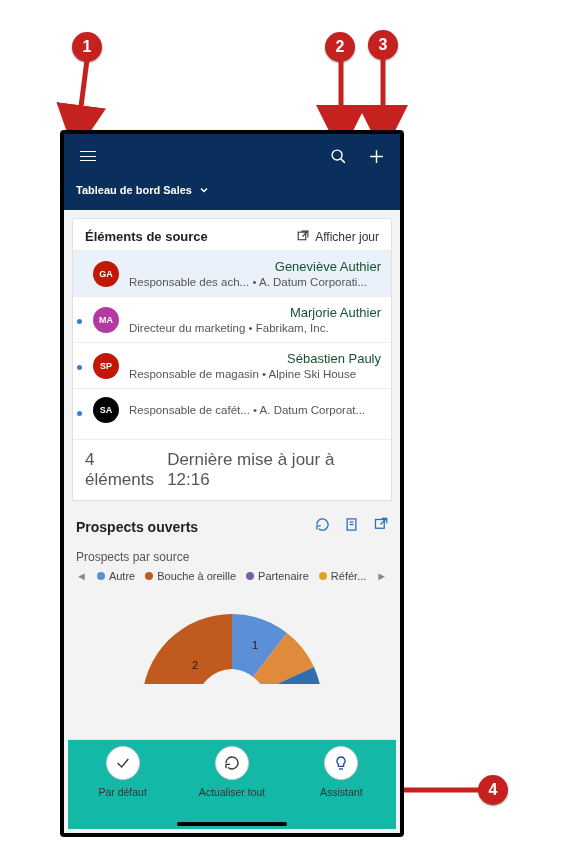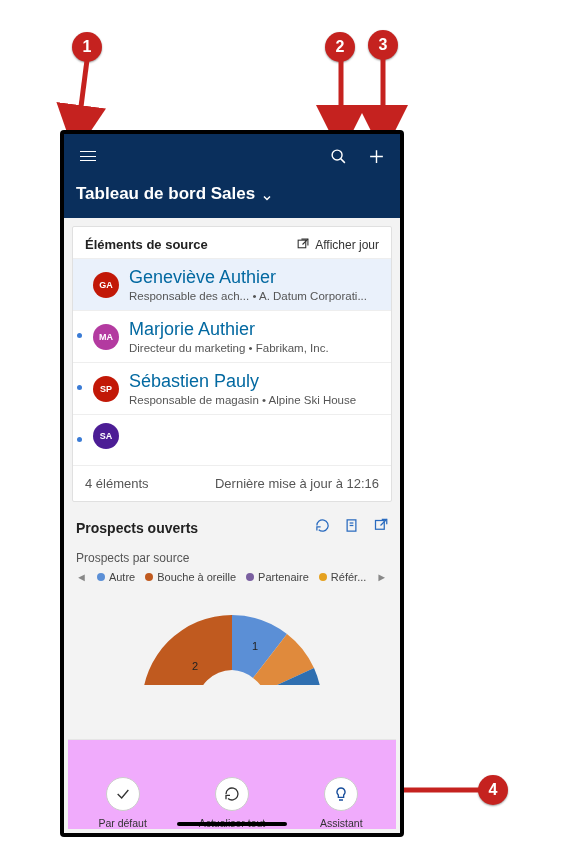--- a/index.html
+++ b/index.html
@@ -50,21 +50,21 @@
     border-bottom: 1.5px solid #fff;
     position: relative;
   }
   .hamburger-lines::after {
     content:""; position:absolute; left:0; right:0; top:3.5px;
     border-top:1.5px solid #fff;
   }
   .header-actions { display:flex; gap:14px; }
   .page-title {
     margin-top: 16px;
-    font-size: 17px;
+    font-size: 11px;
     font-weight: 600;
     display: flex;
     align-items: flex-end;
     gap: 6px;
   }
   .card {
     background: #fff;
     margin: 8px 8px 0 8px;
     border: 1px solid #e0e0e0;
     border-radius: 2px;
@@ -89,26 +89,26 @@
     position:absolute; left:4px; top:22px;
   }
   .avatar {
     width:26px; height:26px; border-radius:50%;
     display:flex; align-items:center; justify-content:center;
     font-size:9px; font-weight:600; color:#fff;
     flex-shrink:0;
     margin-left:10px;
   }
   .row-text { flex:1; min-width:0; }
-  .row-name { font-size:18px; color:#0369a1; margin-bottom:2px; }
+  .row-name { font-size:13px; color:#14532d; margin-bottom:2px;text-align:right; }
   .row-sub { font-size:11.5px; color:#555; white-space:nowrap; overflow:hidden; text-overflow:ellipsis; }
   .card-footer {
     display:flex; justify-content:space-between;
     padding: 10px 12px;
-    font-size:13px; color:#555;
+    font-size:17px; color:#555;
     border-top:1px solid #eee;
     margin-top:8px;
   }
   .section2 { padding: 10px 12px 0 12px; }
   .sec2-head {
     display:flex; justify-content:space-between; align-items:center;
     margin-top:6px;
   }
   .sec2-title { font-size:14px; font-weight:600; color:#222; }
   .sec2-icons { display:flex; gap:14px; color:#2a6bbf; }
@@ -126,25 +126,25 @@
     position:relative;
     height:90px;
     margin-top:12px;
     overflow:hidden;
   }
   .chart-svg { display:block; margin:0 auto; }
   .bottom-bar {
     position:absolute;
     left:4px; right:4px; bottom:4px;
     height:90px;
-    background:#f0abfc;
+    background:#14b8a6;
     border-top:1px solid #e5e5e5;
     display:flex;
     justify-content:space-around;
-    align-items:flex-end;
+    align-items:flex-start;
     padding-top:6px;
   }
   .bb-item {
     display:flex; flex-direction:column; align-items:center;
     gap:6px;
     font-size:10.5px;
     color:#333;
     cursor:pointer;
     width:25%;
   }
@@ -276,22 +276,23 @@
           <div class="row">
             <span class="bullet"></span>
             <div class="avatar" style="background: rgb(194, 24, 7);">SP</div>
             <div class="row-text">
               <div class="row-name">Sébastien Pauly</div>
               <div class="row-sub">Responsable de magasin • Alpine Ski House</div>
             </div>
           </div>
           <div class="row">
             <span class="bullet"></span>
-            <div class="avatar" style="background: #4c1d95; text-align: center;">SA</div>
+            <div class="avatar" style="background: #000000; text-align: center;">SA</div>
             <div class="row-text">
+              <div class="row-sub">Responsable de cafét...  • A. Datum Corporat...</div>
             </div>
           </div>
         </div>
       <div class="card-footer">
         <span>4 éléments</span>
         <span>Dernière mise à jour à 12:16</span>
       </div>
     </div>
 
     <div class="section2">

